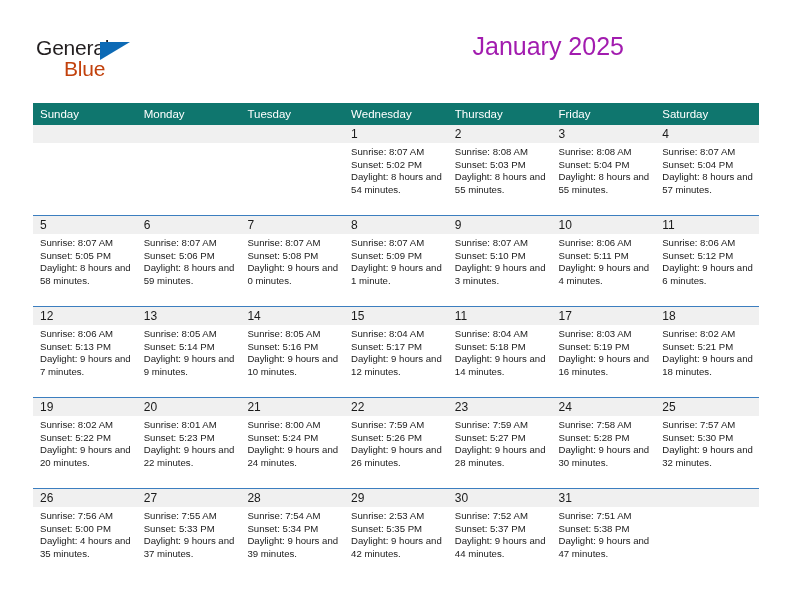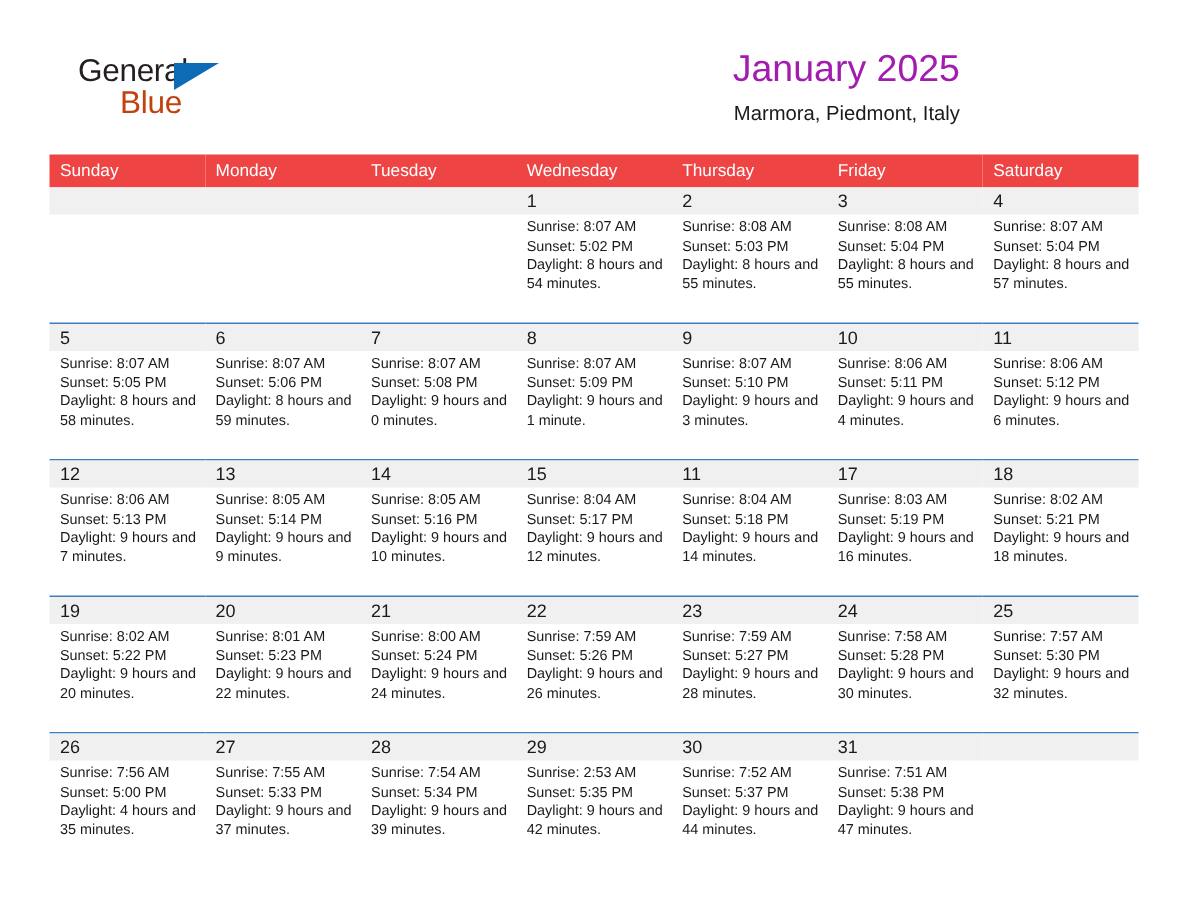--- a/index.html
+++ b/index.html
@@ -17,21 +17,21 @@
   .page {
     position: relative;
     width: 792px;
     height: 612px;
     box-sizing: border-box;
   }
 
   
   .header {
     position: absolute;
-    left: 16px;
+    left: 0;
     top: 0;
     width: 660px;
     height: 103px;
   }
   .brand {
     position: absolute;
     left: 36px;
     top: 36px;
     width: 130px;
     height: 48px;
@@ -87,21 +87,21 @@
   
   .calendar {
     position: absolute;
     left: 33px;
     top: 103px;
     width: 726px;
     border-collapse: collapse;
     table-layout: fixed;
   }
   .calendar th {
-    background: #ef4444;
+    background: #0f766e;
     color: #ffffff;
     font-weight: normal;
     font-size: 11.5px;
     text-align: left;
     padding: 5px 0 5px 7px;
     height: 12px;
     border: none;
   }
   .calendar td {
     vertical-align: top;
@@ -153,21 +153,20 @@
   <div class="header">
 
     <div class="brand">
       <span class="brand-general">General</span>
       <span class="brand-triangle"></span>
       <span class="brand-blue">Blue</span>
     </div>
 
     <div class="title-block">
       <div class="cal-title">January 2025</div>
-      <div class="cal-subtitle">Marmora, Piedmont, Italy</div>
     </div>
 
   </div>
 
   <table class="calendar">
     <thead>
       <tr>
         <th>Sunday</th>
         <th>Monday</th>
         <th>Tuesday</th>

